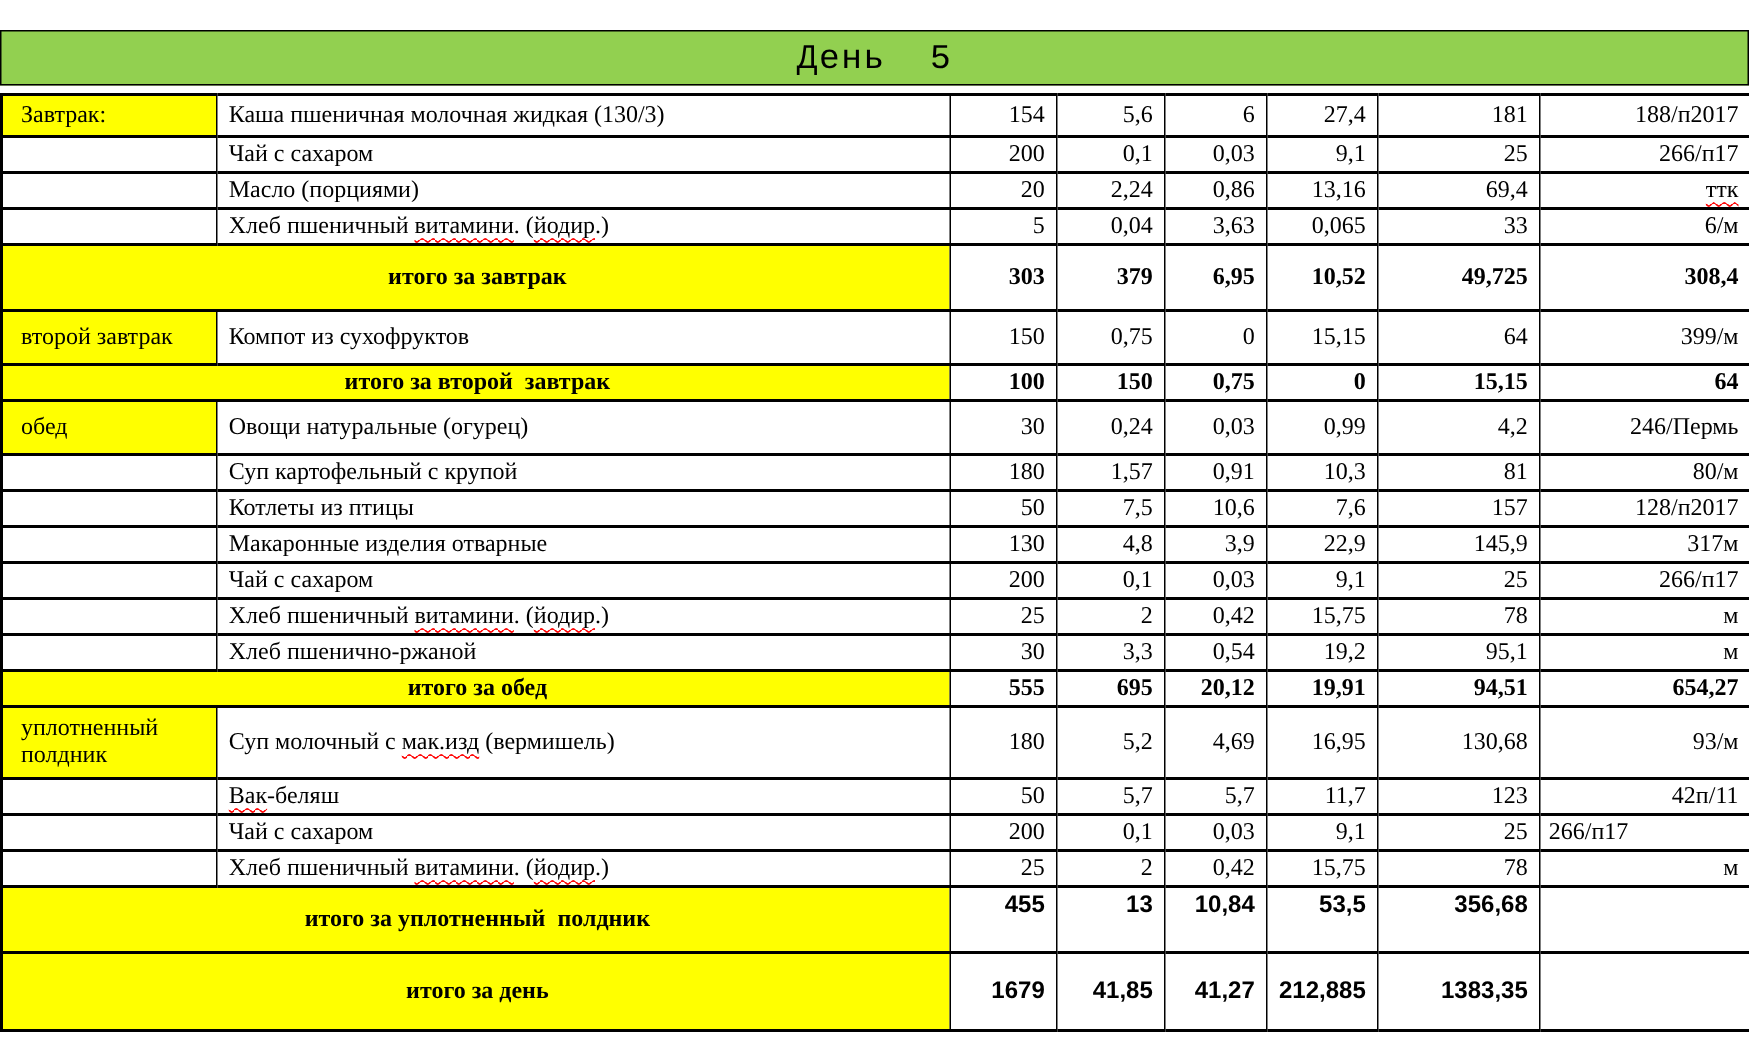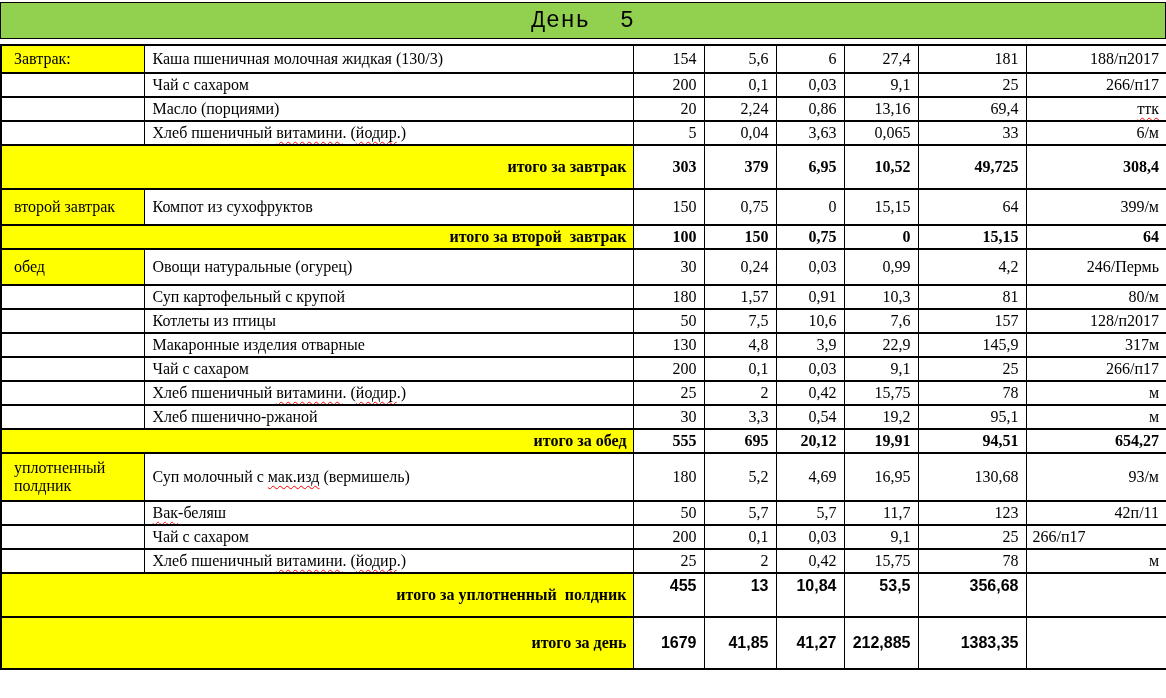--- a/index.html
+++ b/index.html
@@ -2,42 +2,42 @@
 <html style="--green: #92d050; --yellow: #ffff00; --ink: #000000; --sq: #ff0000;"><head>
 <meta charset="utf-8">
 <style>
   :root { --green:#92d050; --yellow:#ffff00; --ink:#000000; --sq:#ff0000; }
   * { box-sizing:border-box; }
   body {
     margin:0; width:1166px; height:698px; background:#fff;
     font-family:"Liberation Serif", serif; color:var(--ink);
   }
   .titlebar {
-    margin:2px 0 0 0; height:37px; background:var(--green);
+    margin:20px 0 0 0; height:37px; background:var(--green);
     border:1px solid var(--ink);
     display:flex; align-items:center; justify-content:center;
   }
   .titlebar span {
     font-family:"Liberation Mono", monospace; font-size:23px;
     white-space:pre; letter-spacing:1px;
   }
   table { border-collapse:collapse; table-layout:fixed; width:1166px; margin-top:5px; border:2px solid var(--ink); }
   td {
     border:1px solid var(--ink);
     border-top-width:2px; border-bottom-width:2px;
     font-size:16px; padding:0 6px; overflow:hidden; vertical-align:middle;
     line-height:1.15;
   }
   td.cat  { text-align:left; padding-left:12px; }
   td.hl   { background:var(--yellow); }
   td.dish { text-align:left; padding-left:8px; }
   td.num  { text-align:right; padding-right:7px; overflow-wrap:anywhere; word-break:break-all; }
   td.ref  { text-align:right; padding-right:7px; }
   td.ref.left { text-align:left; padding-left:6px; }
-  tr.total td.lbl { background:var(--yellow); font-weight:bold; text-align:right; padding-left:8px; white-space:pre-wrap; }
+  tr.total td.lbl { background:var(--yellow); font-weight:bold; text-align:center; padding-left:8px; white-space:pre-wrap; }
   tr.total td.num { font-weight:bold; }
   tr.sansnum td.num { font-family:"Liberation Sans", sans-serif; }
   tr.vtop td.num { vertical-align:top; padding-top:3px; }
   .sq {
     text-decoration:underline wavy var(--sq) 1px;
     text-decoration-skip-ink:none;
     text-underline-offset:3px;
   }
 </style>
 </head>

